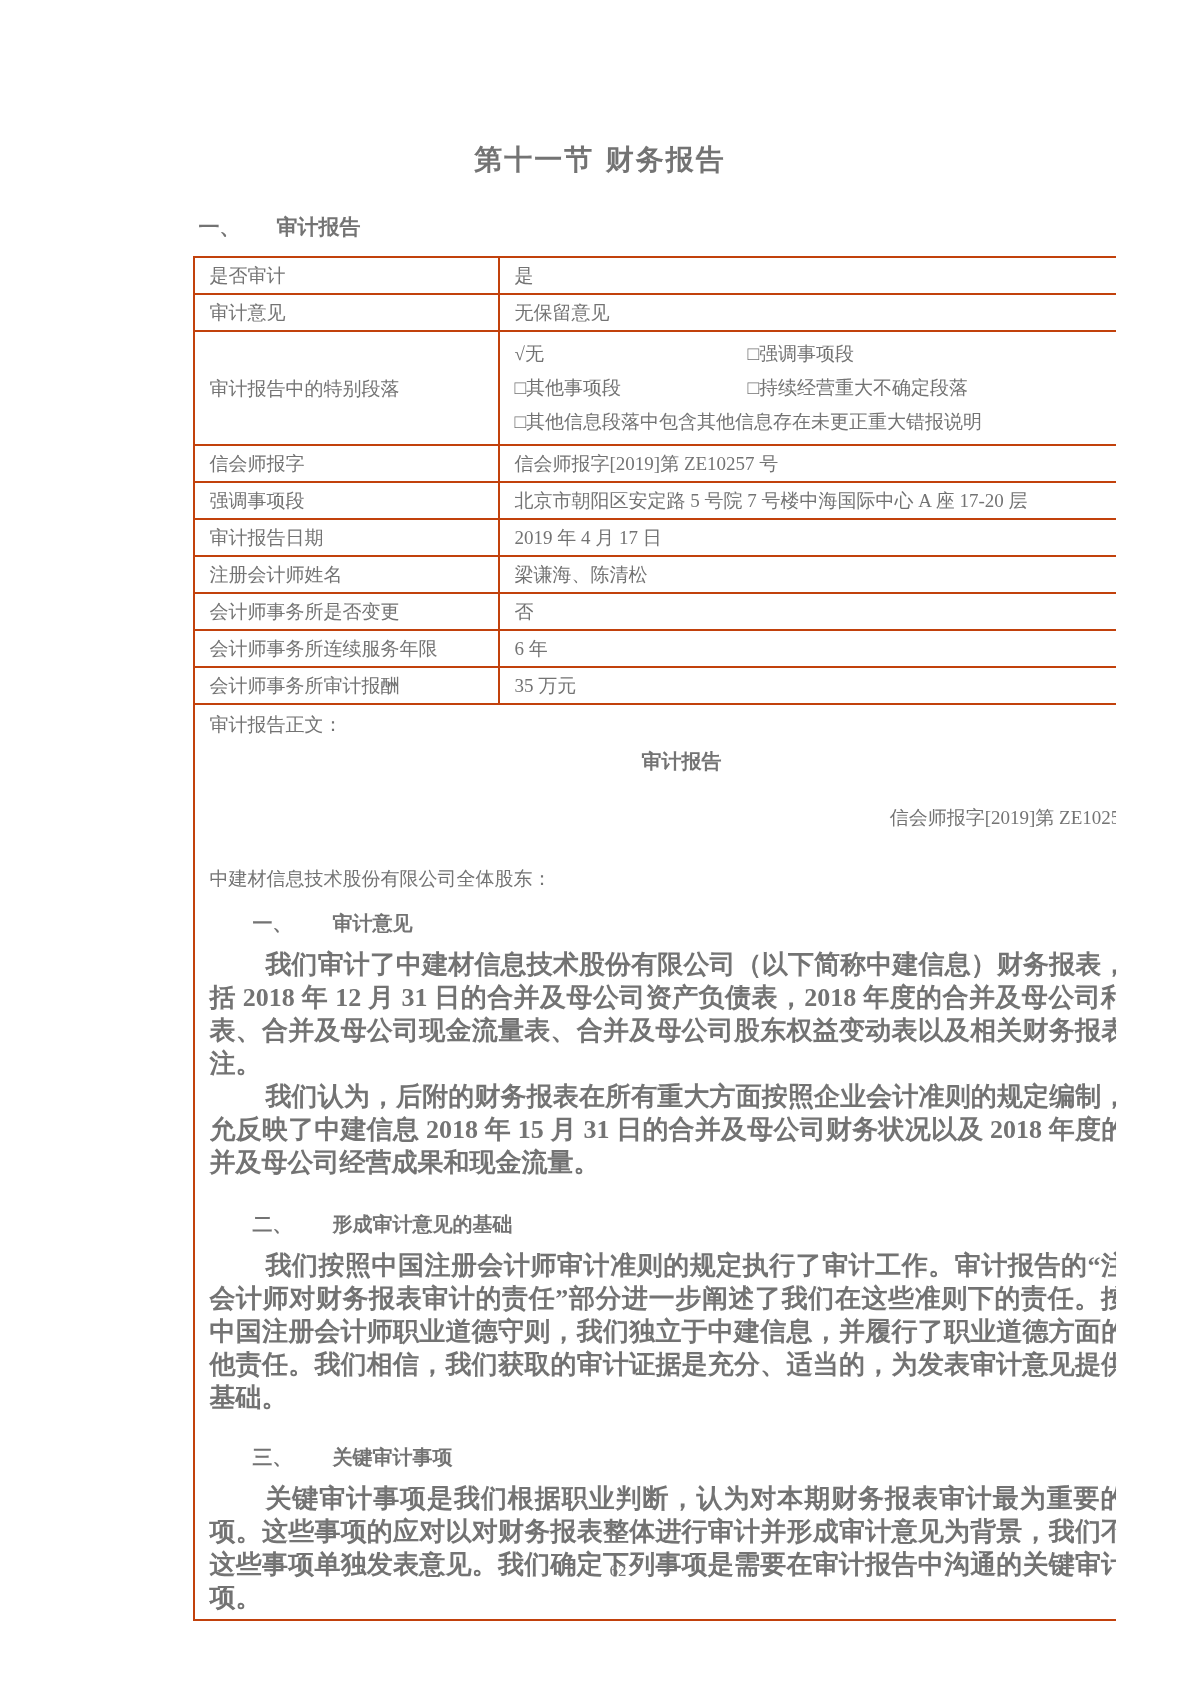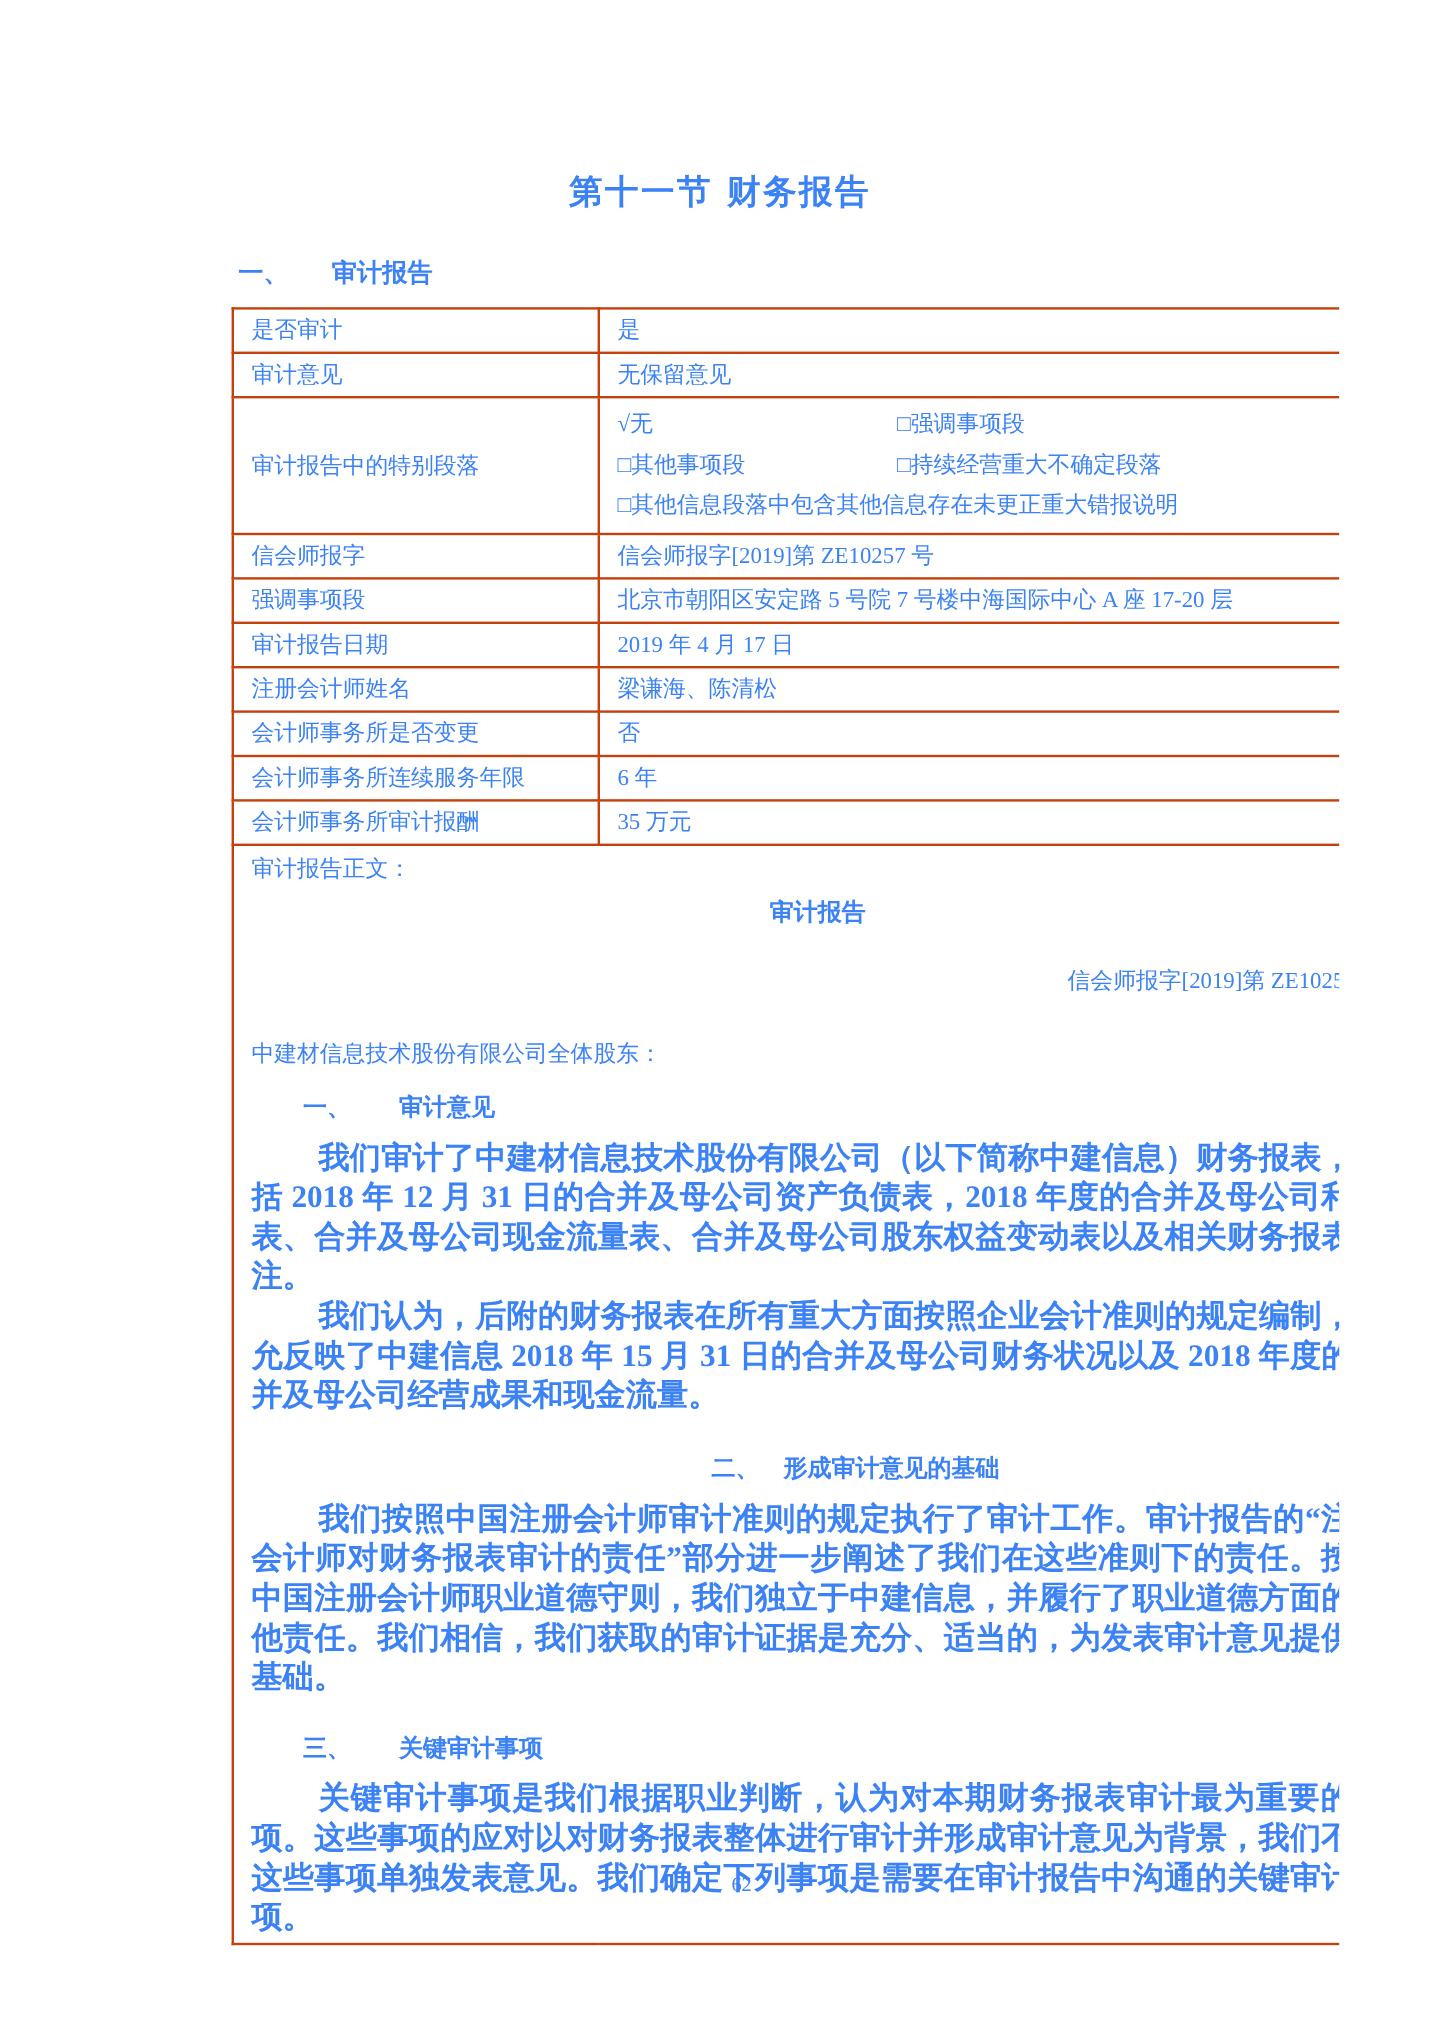--- a/index.html
+++ b/index.html
@@ -3,21 +3,21 @@
 <meta charset="utf-8">
 <style>
   html, body { margin: 0; padding: 0; background: #ffffff; }
   .page {
     position: relative;
     width: 1031px;
     height: 1697px;
     margin: 0 auto;
     background: #ffffff;
     font-family: "Liberation Serif", "DejaVu Serif", serif;
-    color: #3b82f6;
+    color: #737373;
     overflow: hidden;
   }
   .doc-title {
     padding-top: 141px;
     text-align: center;
     font-size: 28px;
     font-weight: bold;
     letter-spacing: 2px;
     font-family: "DejaVu Sans", "Liberation Sans", sans-serif;
   }
@@ -54,21 +54,21 @@
   .ref { text-align: right; margin-top: 27px; font-size: 19px; line-height: 30px; }
   .addr { margin-top: 31px; font-size: 19px; line-height: 30px; }
   .b-heading {
     margin: 13px 0 0 43px;
     font-size: 20px;
     font-weight: bold;
     line-height: 33px;
     font-family: Liberation Sans, sans-serif;
   }
   .b-heading .num { display: inline-block; width: 80px; }
-  .b-heading.h2 { margin-top: 29px; text-align: center; }
+  .b-heading.h2 { margin-top: 29px; }
   .b-heading.h3 { margin-top: 27px; }
   .b-para {
     margin: 8px 0 0 0;
     text-indent: 2.15em;
     font-size: 26px;
     line-height: 33px;
     text-align: justify;
     font-weight: bold;
   }
   .b-para.cont { margin-top: 0; }

